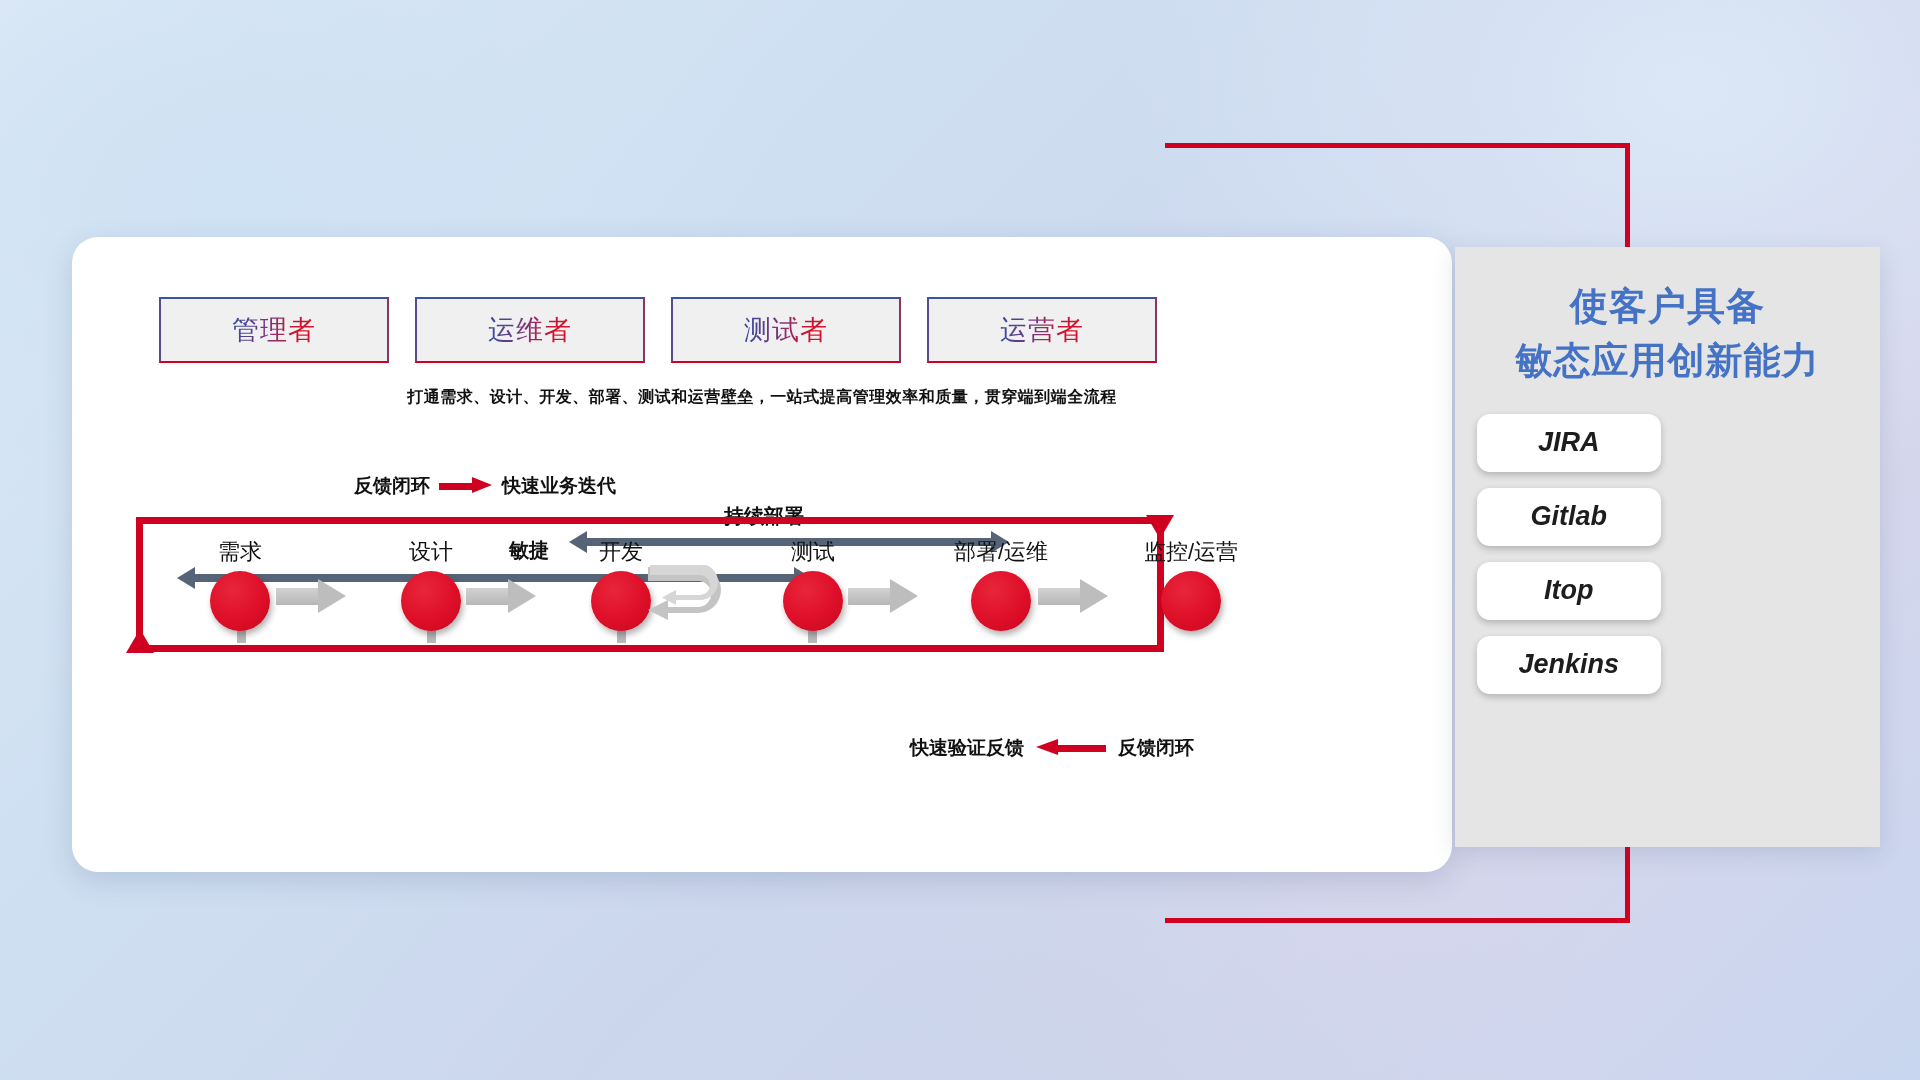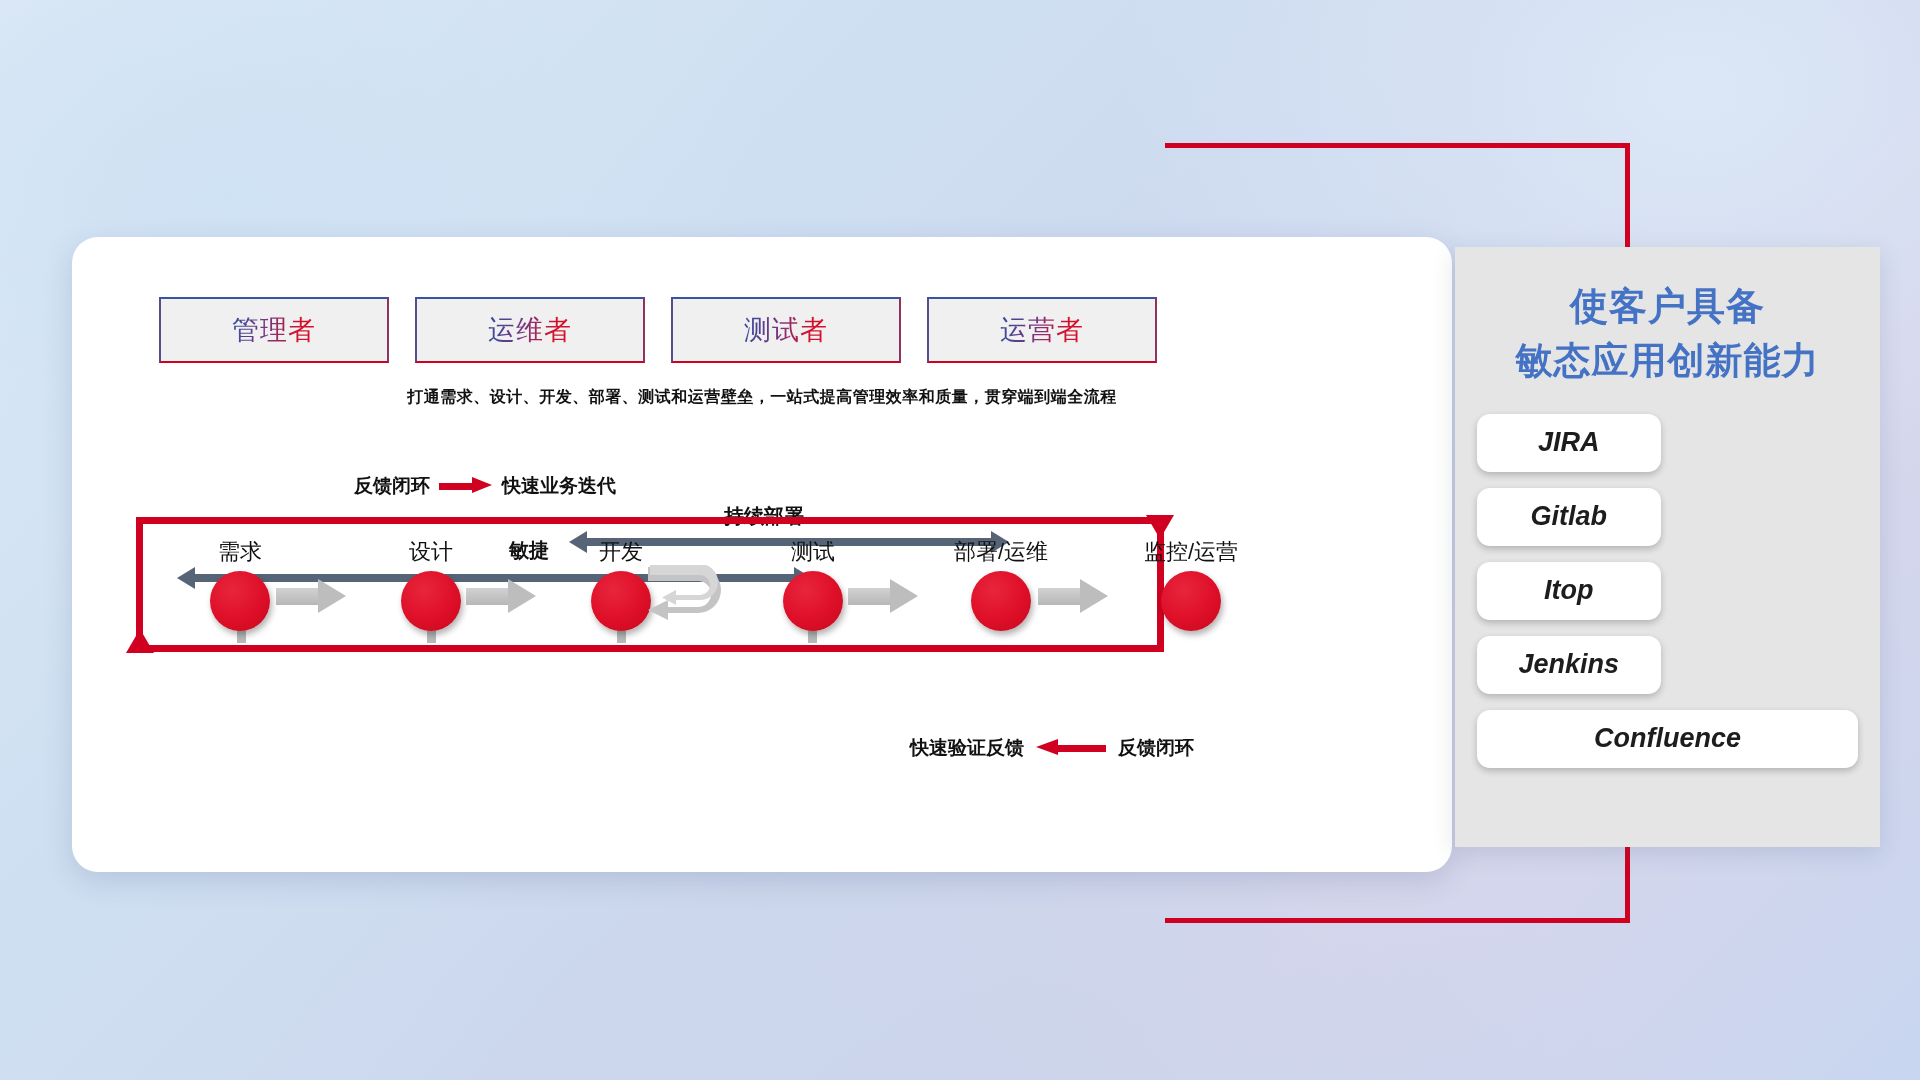--- a/index.html
+++ b/index.html
@@ -264,15 +264,14 @@
 <div class="panel">
   <h2>
     <span>使客户具备</span>
     <span class="l2">敏态应用创新能力</span>
   </h2>
   <div class="tools">
     <div class="tool">JIRA</div>
     <div class="tool">Gitlab</div>
     <div class="tool">Itop</div>
     <div class="tool">Jenkins</div>
-    <div class="tool wide">Confluence</div>
   </div>
 </div>
 
 </body></html>

